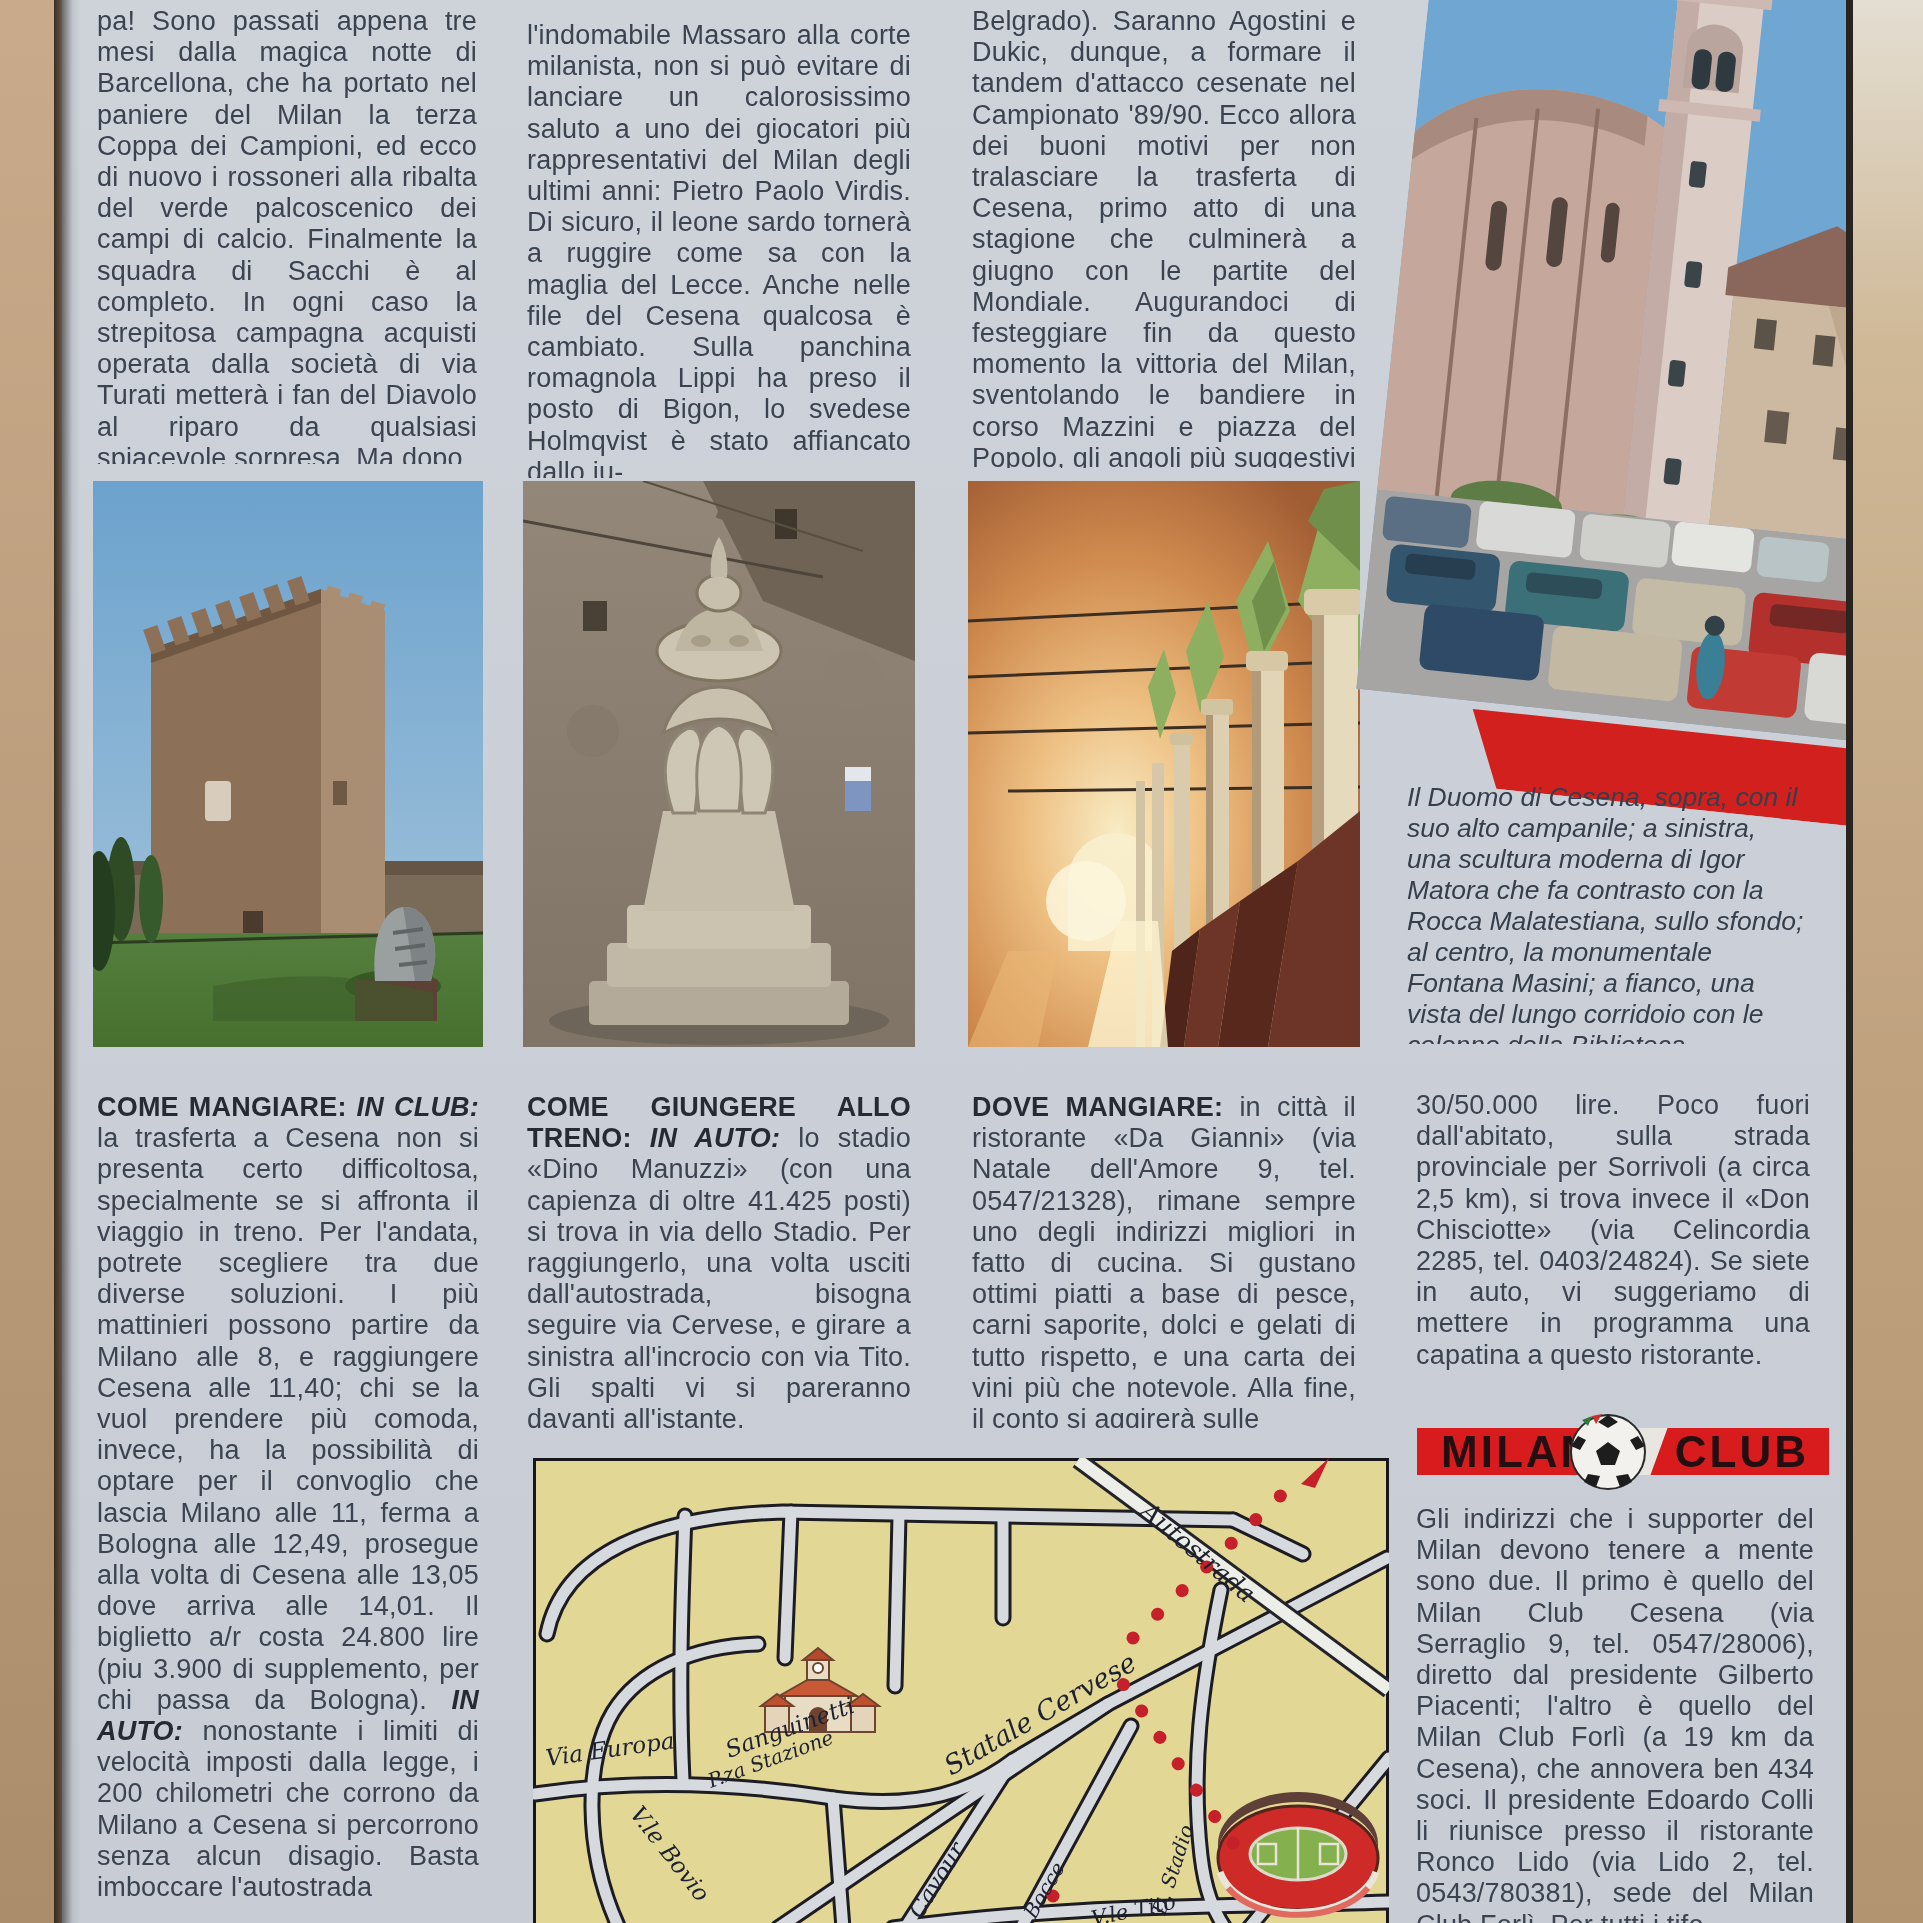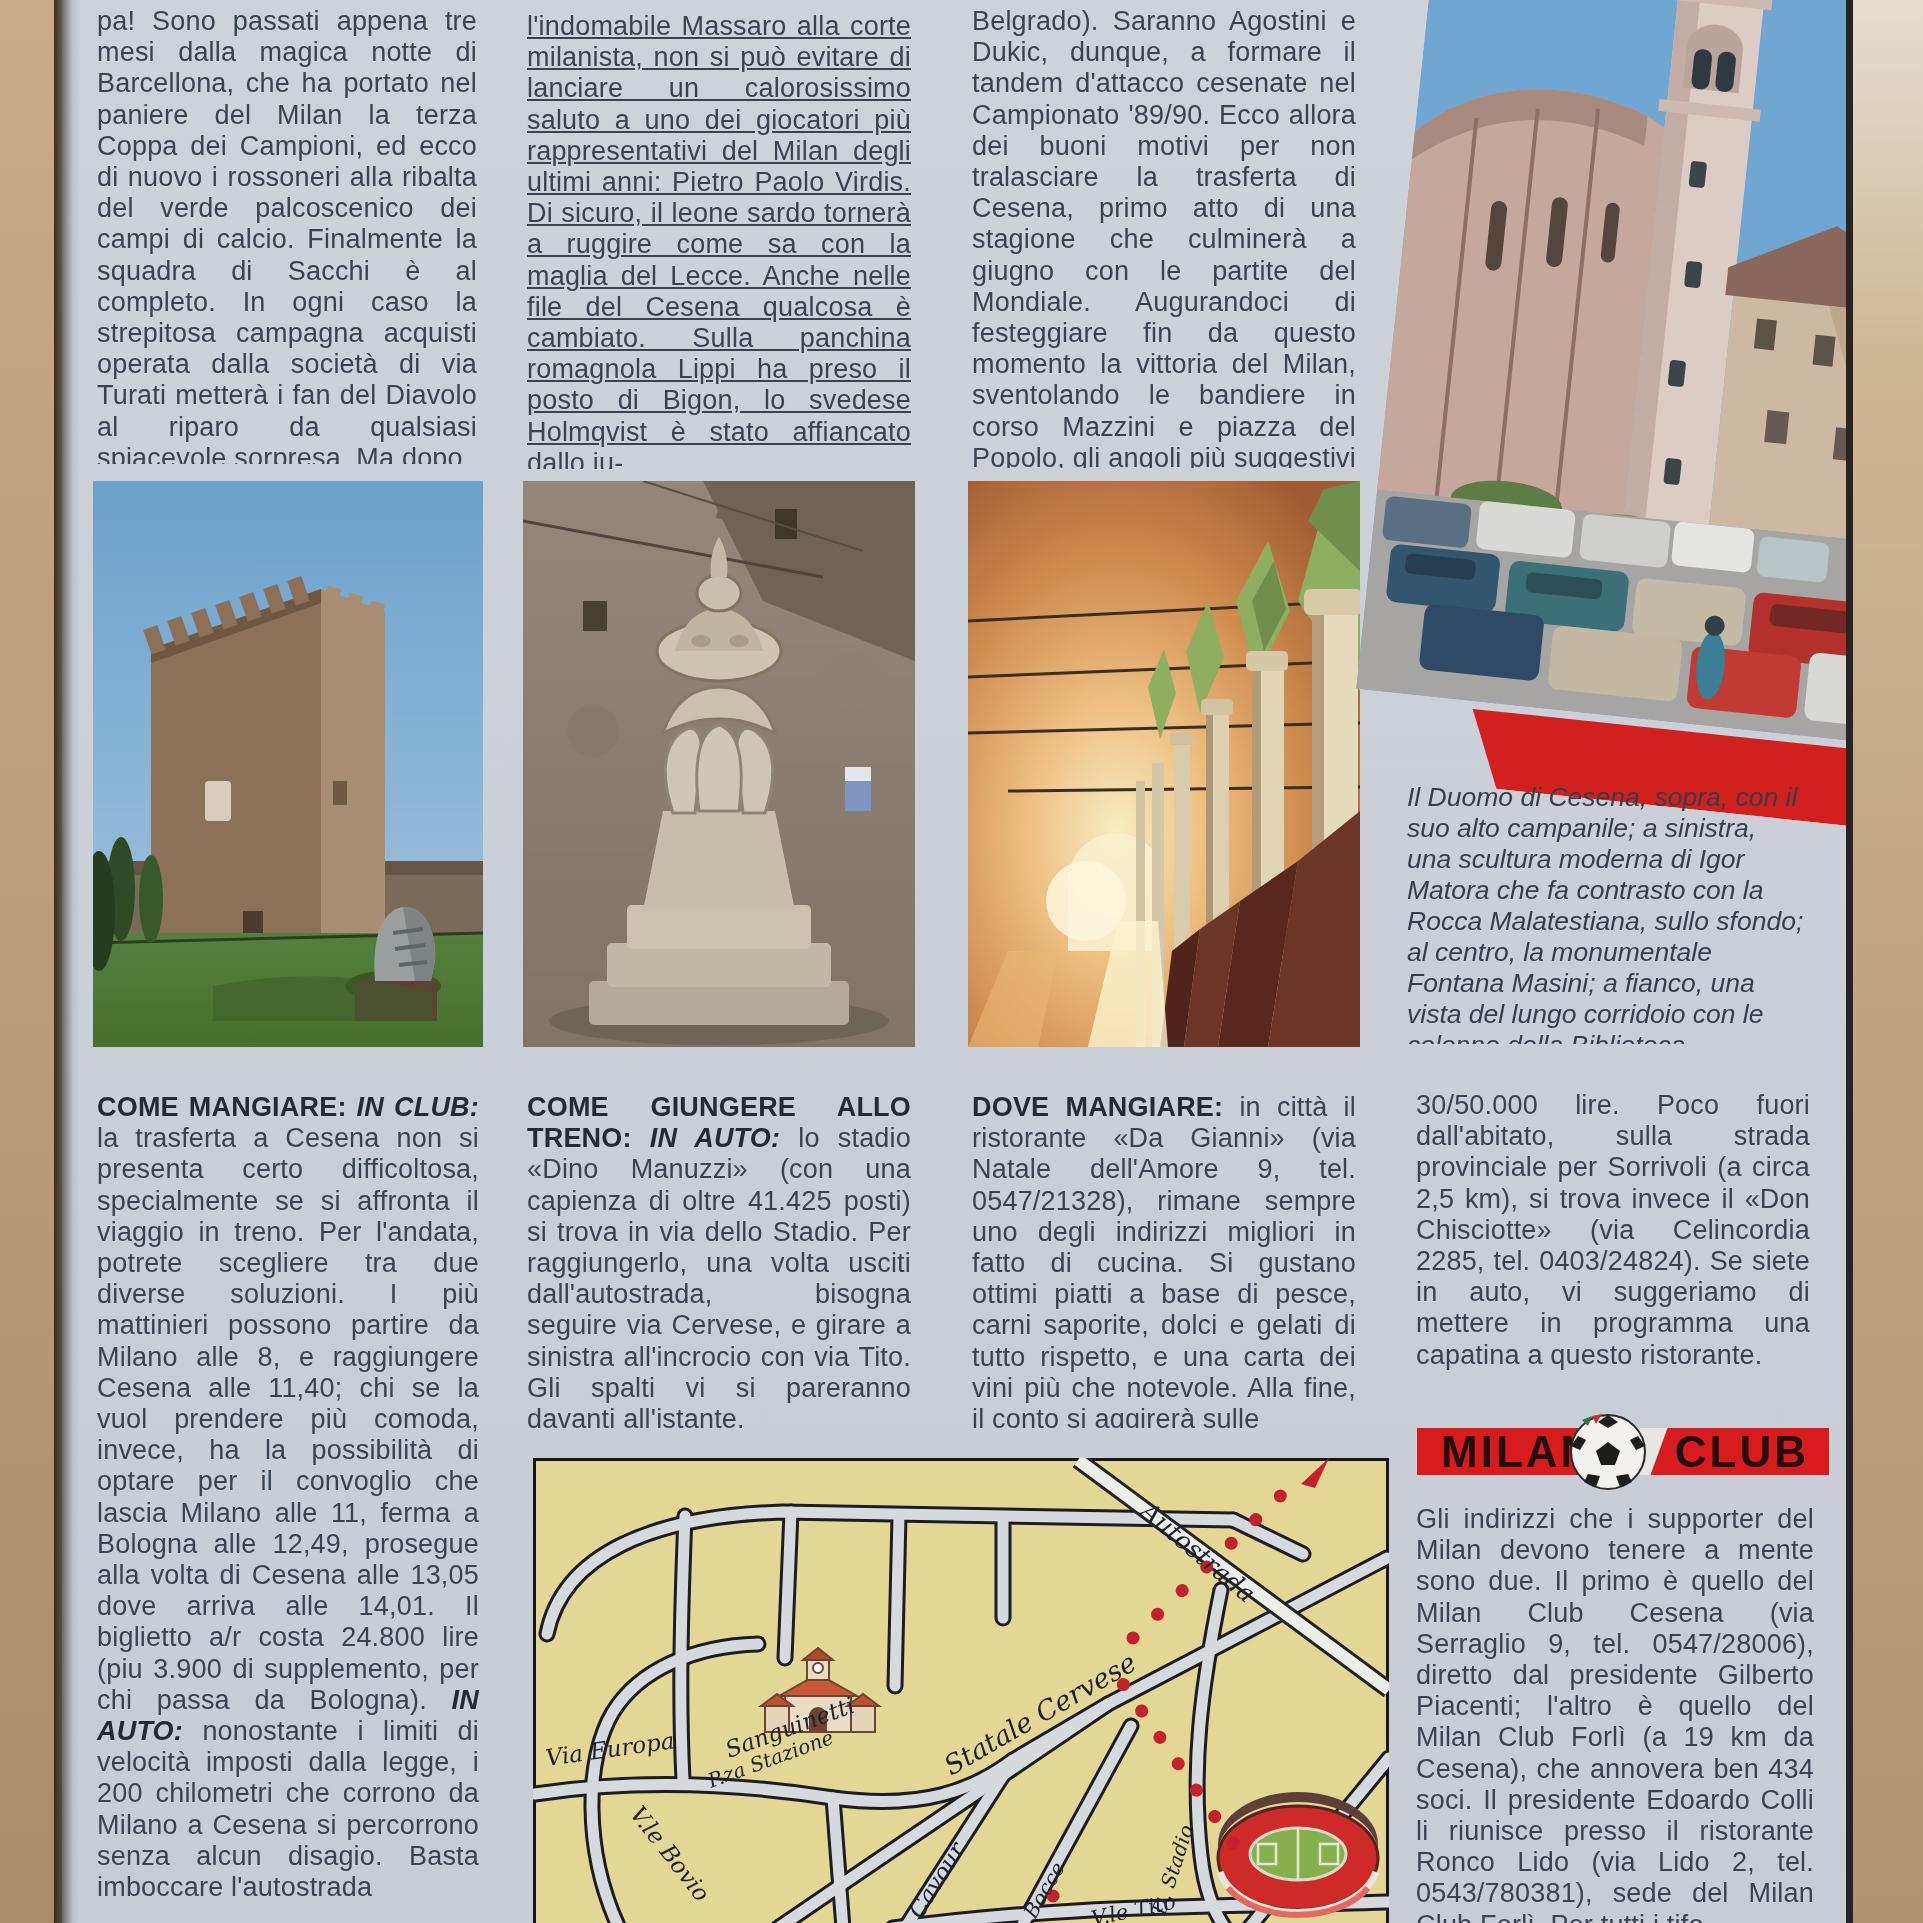--- a/index.html
+++ b/index.html
@@ -37,21 +37,21 @@
 </style>
 </head>
 <body>
 
 <div class="stage">
   <div class="paper"></div>
 
   <div class="coltext" style="left:93px;top:2px;width:388px;height:462px;">
     <p>pa! Sono passati appena tre mesi dalla magica notte di Barcellona, che ha portato nel paniere del Milan la terza Coppa dei Campioni, ed ecco di nuovo i rossoneri alla ribalta del verde palcoscenico dei campi di calcio. Finalmente la squadra di Sacchi è al completo. In ogni caso la strepitosa campagna acquisti operata dalla società di via Turati metterà i fan del Diavolo al riparo da qualsiasi spiacevole sorpresa. Ma dopo</p>
   </div>
-  <div class="coltext" style="left:523px;top:7px;width:392px;height:462px;text-decoration:underline;">
+  <div class="coltext" style="left:523px;top:16px;width:392px;height:462px;">
     <p>l'indomabile Massaro alla corte milanista, non si può evitare di lanciare un calorosissimo saluto a uno dei giocatori più rappresentativi del Milan degli ultimi anni: Pietro Paolo Virdis. Di sicuro, il leone sardo tornerà a ruggire come sa con la maglia del Lecce. Anche nelle file del Cesena qualcosa è cambiato. Sulla panchina romagnola Lippi ha preso il posto di Bigon, lo svedese Holmqvist è stato affiancato dallo ju-</p>
   </div>
   <div class="coltext" style="left:968px;top:2px;width:392px;height:466px;">
     <p>Belgrado). Saranno Agostini e Dukic, dunque, a formare il tandem d'attacco cesenate nel Campionato '89/90. Ecco allora dei buoni motivi per non tralasciare la trasferta di Cesena, primo atto di una stagione che culminerà a giugno con le partite del Mondiale. Augurandoci di festeggiare fin da questo momento la vittoria del Milan, sventolando le bandiere in corso Mazzini e piazza del Popolo, gli angoli più suggestivi di questa città.</p>
   </div>
 
   <div class="photo" style="left:93px;top:481px;width:390px;height:566px;">
     <svg width="390" height="566" viewBox="0 0 390 566">
       <defs>
         <linearGradient id="sky1" x1="0" y1="0" x2="0" y2="1">

